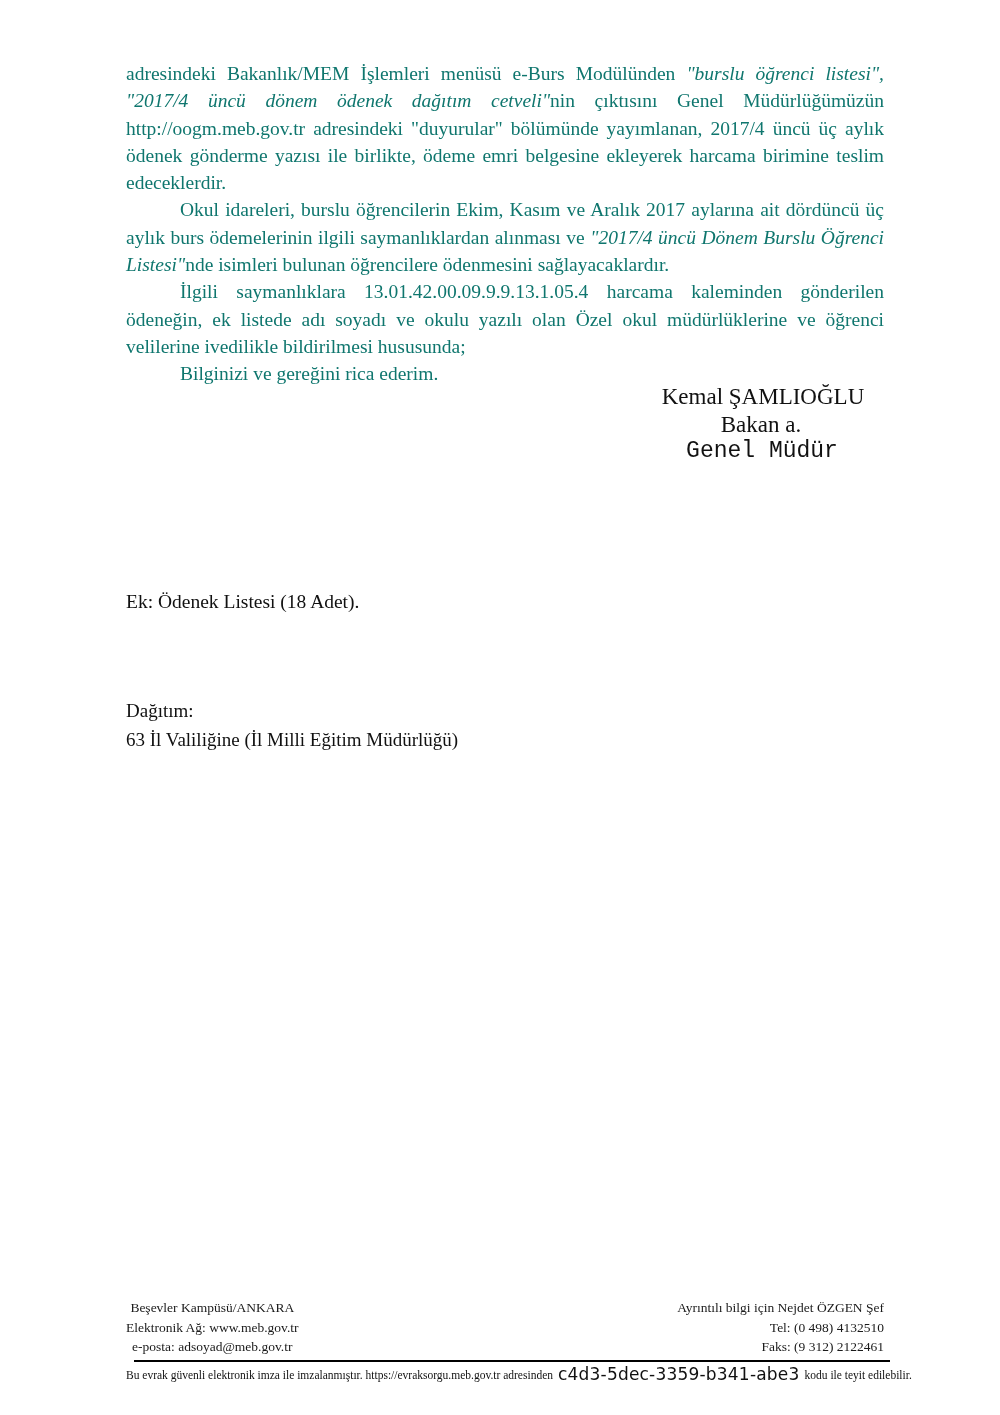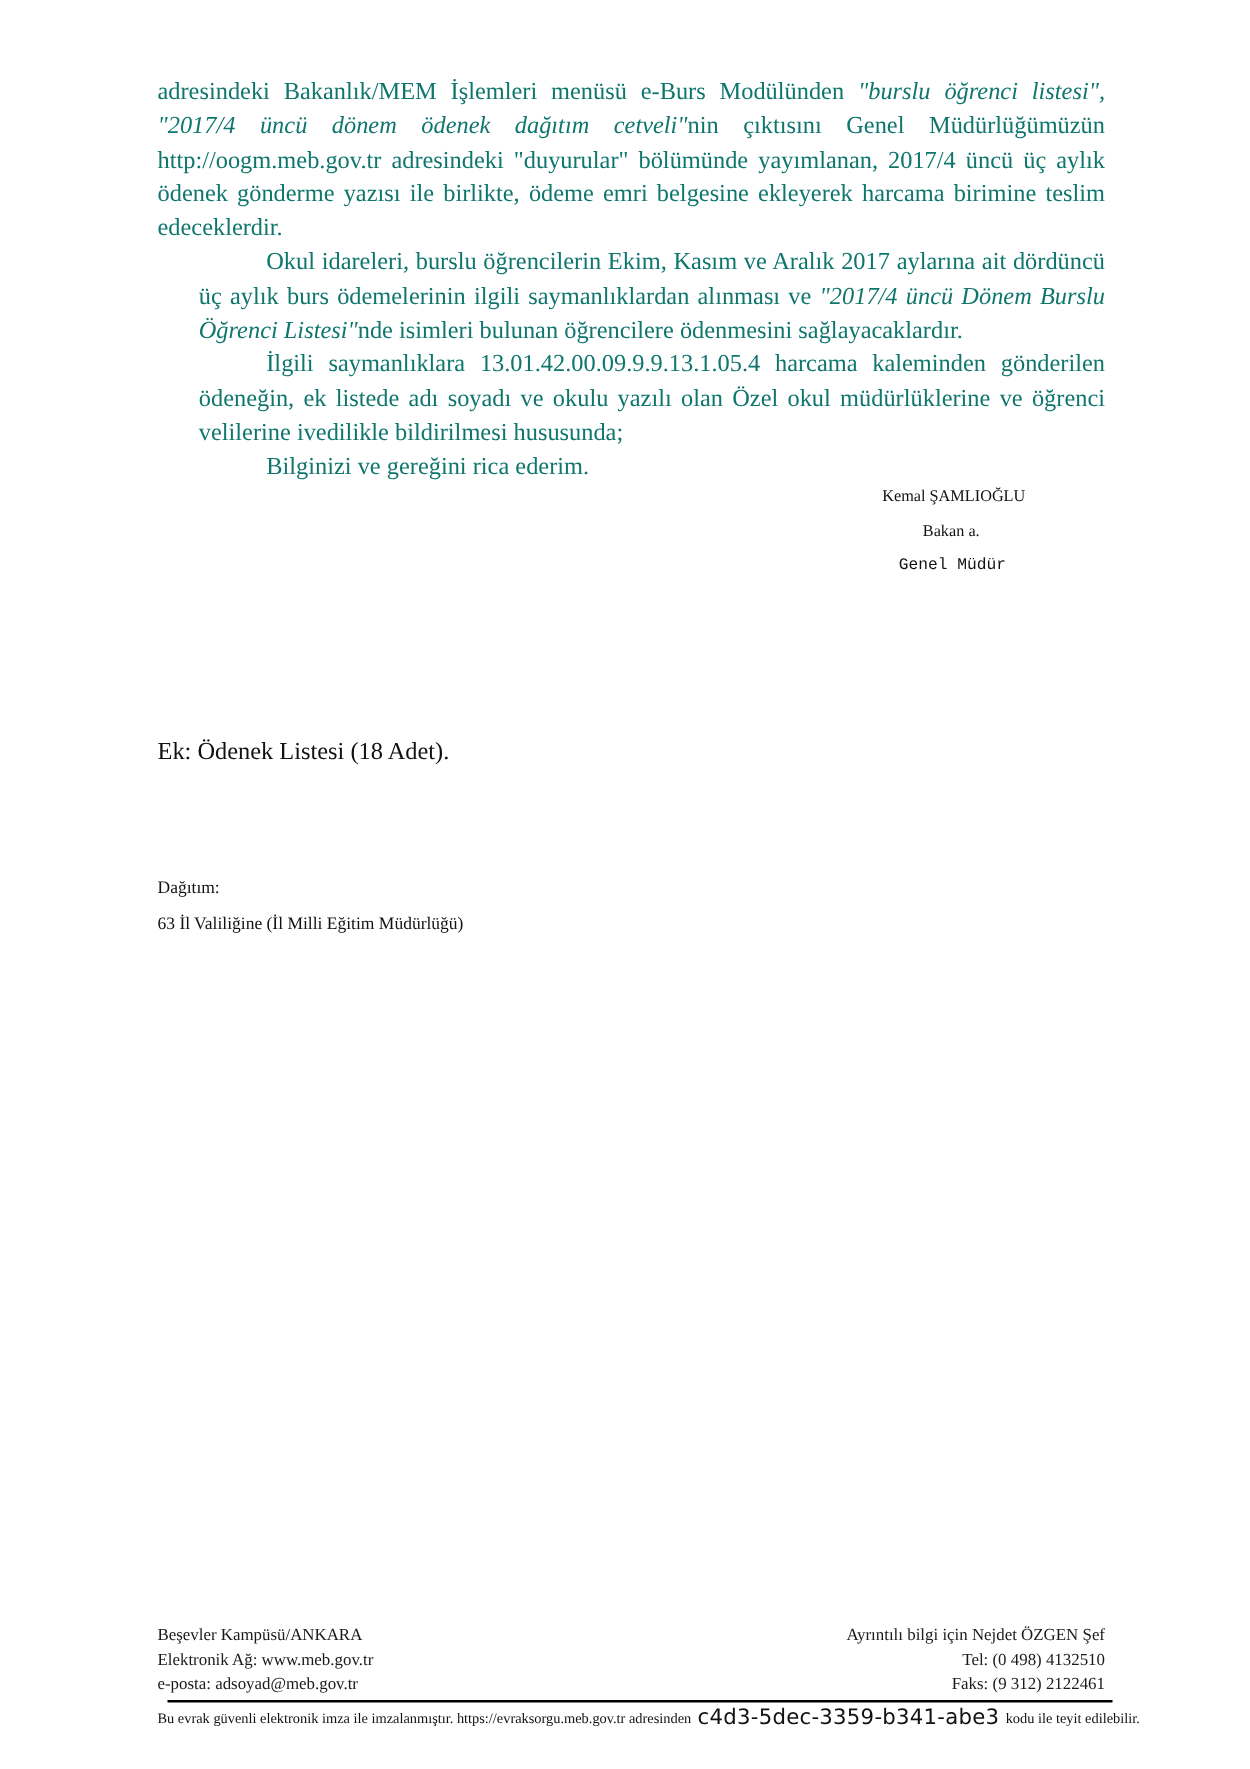--- a/index.html
+++ b/index.html
@@ -38,34 +38,33 @@
     text-justify: inter-word;
     margin: 0 0 0 0;
     color: #0f766e;
     -webkit-font-smoothing: antialiased;
   }
   .para + .para {
     margin-top: 0px;
   }
   .para.indent {
     text-indent: 54px;
-    margin-left: 33px;
   }
   .para .it {
     font-style: italic;
   }
 
   
   .signature {
     position: absolute;
     left: 600px;
     top: 383px;
     width: 320px;
     text-align: center;
-    font-size: 13px;
+    font-size: 23px;
     line-height: 27.5px;
   }
   .signature div {
     white-space: nowrap;
   }
   .sig-name { padding-left: 6px; }
   .sig-role1 { padding-left: 2px; }
   .sig-role2 { padding-left: 4px; font-family: Liberation Mono, monospace; }
 
   
@@ -76,38 +75,38 @@
     font-size: 19.5px;
     line-height: 27.5px;
     margin-top: 28px;
   }
 
   
   .distribution {
     position: absolute;
     left: 126px;
     top: 696px;
-    font-size: 14px;
+    font-size: 19px;
     line-height: 29px;
   }
 
   
   .footer {
     position: absolute;
     left: 126px;
     top: 1298px;
     width: 758px;
     display: flex;
     justify-content: space-between;
     font-size: 13.5px;
     line-height: 19.5px;
     color: #1a1a1a;
   }
   .footer-col-left {
-    text-align: left;
+    text-align: center;
     white-space: nowrap;
   }
   .footer-col-right {
     text-align: right;
     white-space: nowrap;
   }
 
   
   .esign-rule {
     position: absolute;

